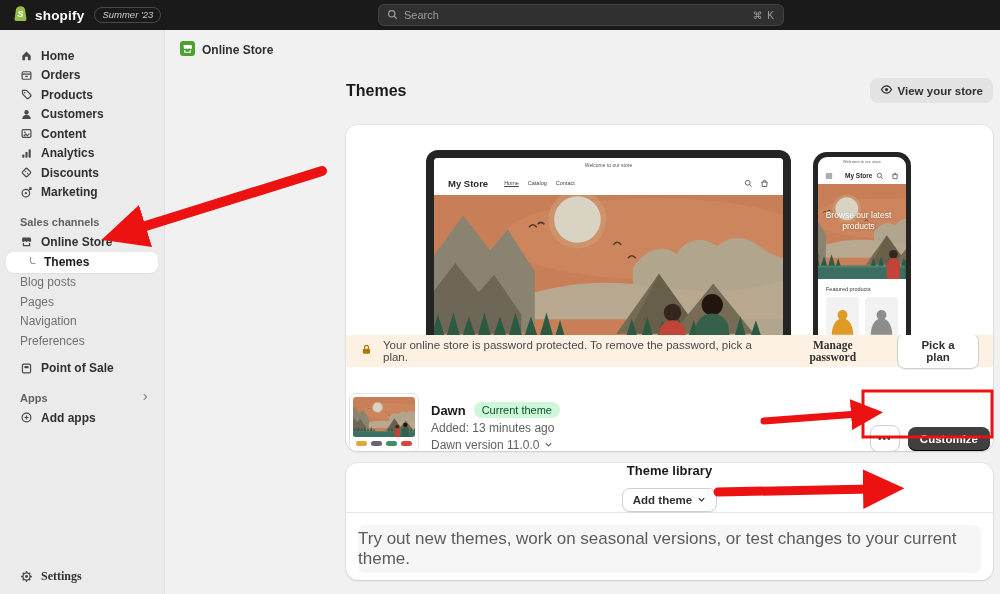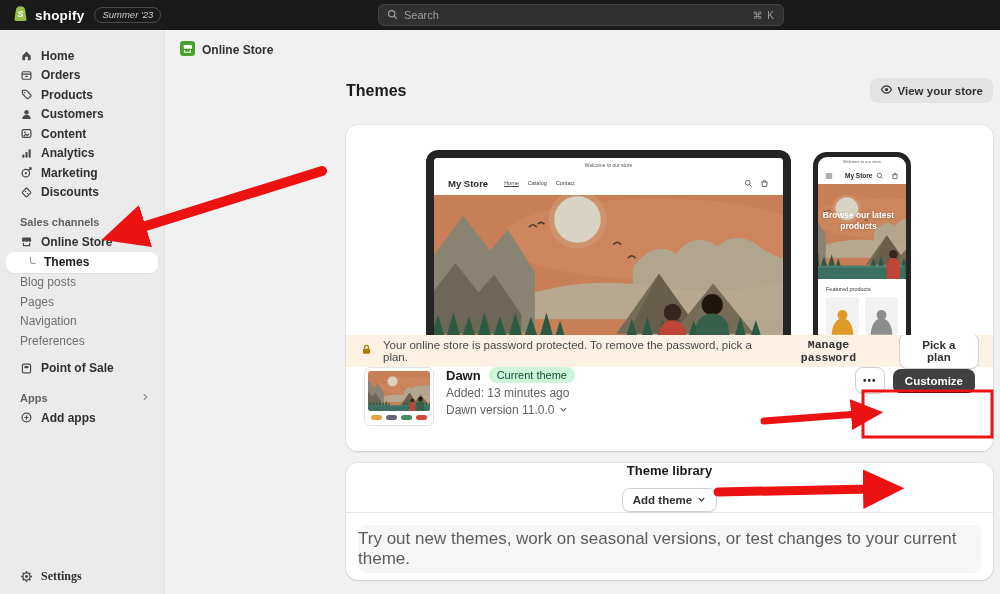--- a/index.html
+++ b/index.html
@@ -52,34 +52,34 @@
   .mock-store{font-size:9.5px;font-weight:600;color:#2b2b2b;}
   .mock-nav{display:flex;gap:9px;margin-left:16px;}
   .mock-nav span{font-size:5.5px;color:#444;}
   .mock-nav span:first-child{text-decoration:underline;}
   .mock-icons{margin-left:auto;display:flex;gap:7px;align-items:center;}
   .desktop-hero{position:relative;height:142px;overflow:hidden;}
   .m-announce{height:9px;display:flex;align-items:center;justify-content:center;font-size:4px;color:#666;}
   .m-header{height:18px;display:flex;align-items:center;padding:0 7px;}
   .m-store{font-size:6.5px;font-weight:600;color:#2b2b2b;margin-left:12px;}
   .m-hero{position:relative;height:95px;overflow:hidden;}
-  .m-hero-text{position:absolute;left:0;right:7px;top:26px;text-align:center;color:#fff;font-size:8.5px;font-weight:700;line-height:1.25;text-shadow:0 0 3px rgba(0,0,0,.25);}
+  .m-hero-text{position:absolute;left:0;right:7px;top:26px;text-align:center;color:#fff;font-size:8.5px;font-weight:400;line-height:1.25;text-shadow:0 0 3px rgba(0,0,0,.25);}
   .m-featured{font-size:5.5px;color:#333;margin:7px 0 5px 8px;}
   .m-products{display:flex;gap:6px;padding:0 8px;}
   .m-prod{width:38px;height:38px;background:#f2f2f2;border-radius:3px;display:flex;align-items:flex-end;justify-content:center;overflow:hidden;}
   .hero-art{position:absolute;inset:0;width:100%;height:100%;}
 
   
   .pw-banner{height:31px;background:#fcf1e3;display:flex;align-items:center;gap:10px;padding:16px 14px;}
   .pw-banner .msg{font-size:11.5px;color:#494949;}
-  .pw-manage{margin-left:auto;background:none;border:none;font-family:Liberation Mono, monospace;font-size:11.5px;font-weight:600;color:#303030;cursor:pointer;}
+  .pw-manage{margin-left:auto;background:none;border:none;font-family:Liberation Serif, serif;font-size:11.5px;font-weight:600;color:#303030;cursor:pointer;}
   .pw-plan{margin-left:10px;}
 
   
-  .theme-row{height:85px;display:flex;align-items:flex-start;padding:0 18px;background:#fff;}
+  .theme-row{height:85px;display:flex;align-items:flex-end;padding:0 3px;background:#fff;}
   .thumb-card{width:70px;background:#fff;border:1px solid #e4e4e4;border-radius:6px;padding:3px;flex:none;}
   .thumb-art-wrap{width:62px;height:40px;border-radius:3px;overflow:hidden;position:relative;}
   .thumb-dots{display:flex;justify-content:center;gap:4px;padding:4px 0 2px;}
   .thumb-dots i{width:11px;height:5px;border-radius:3px;display:block;}
   .theme-info{margin-left:12px;}
   .theme-name-row{display:flex;align-items:center;gap:8px;}
   .theme-name{font-size:13px;font-weight:700;color:#1a1a1a;}
   .badge-success{background:#cdf7d8;color:#0e5132;font-size:11px;font-weight:500;border-radius:8px;padding:2px 8px;}
   .theme-meta{font-size:12px;color:#616161;margin-top:3px;display:flex;align-items:center;gap:4px;}
   .theme-actions{margin-left:auto;display:flex;align-items:center;gap:8px;}
@@ -204,36 +204,36 @@
             <rect x="2.8" y="9.2" width="2.6" height="4" rx=".9" fill="#4a4a4a"></rect>
             <rect x="6.7" y="6" width="2.6" height="7.2" rx=".9" fill="#4a4a4a"></rect>
             <rect x="10.6" y="2.8" width="2.6" height="10.4" rx=".9" fill="#4a4a4a"></rect>
           </svg>
         </span>
       <span class="nlabel">Analytics</span>
     </div>
     <div class="nav-item">
       <span class="nicon">
           <svg width="13" height="13" viewBox="0 0 16 16">
+            <rect x="3.9" y="3.9" width="8.2" height="8.2" rx="1.6" transform="rotate(45 8 8)" fill="none" stroke="#4a4a4a" stroke-width="1.5"></rect>
+            <circle cx="6.7" cy="6.7" r=".9" fill="#4a4a4a"></circle>
+            <circle cx="9.3" cy="9.3" r=".9" fill="#4a4a4a"></circle>
+          </svg>
+        </span>
+      <span class="nlabel">Discounts</span>
+    </div>
+    <div class="nav-item">
+      <span class="nicon">
+          <svg width="13" height="13" viewBox="0 0 16 16">
             <circle cx="7.2" cy="8.8" r="4.6" fill="none" stroke="#4a4a4a" stroke-width="1.5"></circle>
             <circle cx="7.2" cy="8.8" r="1.4" fill="#4a4a4a"></circle>
             <path d="M10.5 5.5 13.4 2.6M11.2 2.4h2.4v2.4" fill="none" stroke="#4a4a4a" stroke-width="1.5"></path>
           </svg>
         </span>
       <span class="nlabel">Marketing</span>
-    </div>
-    <div class="nav-item">
-      <span class="nicon">
-          <svg width="13" height="13" viewBox="0 0 16 16">
-            <rect x="3.9" y="3.9" width="8.2" height="8.2" rx="1.6" transform="rotate(45 8 8)" fill="none" stroke="#4a4a4a" stroke-width="1.5"></rect>
-            <circle cx="6.7" cy="6.7" r=".9" fill="#4a4a4a"></circle>
-            <circle cx="9.3" cy="9.3" r=".9" fill="#4a4a4a"></circle>
-          </svg>
-        </span>
-      <span class="nlabel">Discounts</span>
     </div>
 
     <div class="sec-header">
       <span>Sales channels</span>
     </div>
     <div class="nav-item">
       <span class="nicon">
           <svg width="13" height="13" viewBox="0 0 16 16">
             <path d="M3 3h10l.8 3.1a2 2 0 0 1-2 2.4 2.1 2.1 0 0 1-1.8-1 2.1 2.1 0 0 1-1.9 1 2.1 2.1 0 0 1-1.9-1 2.1 2.1 0 0 1-1.8 1 2 2 0 0 1-2-2.4Z" fill="#4a4a4a"></path>
             <path d="M4.2 9.8v3.2h7.6V9.8" fill="none" stroke="#4a4a4a" stroke-width="1.5"></path>

